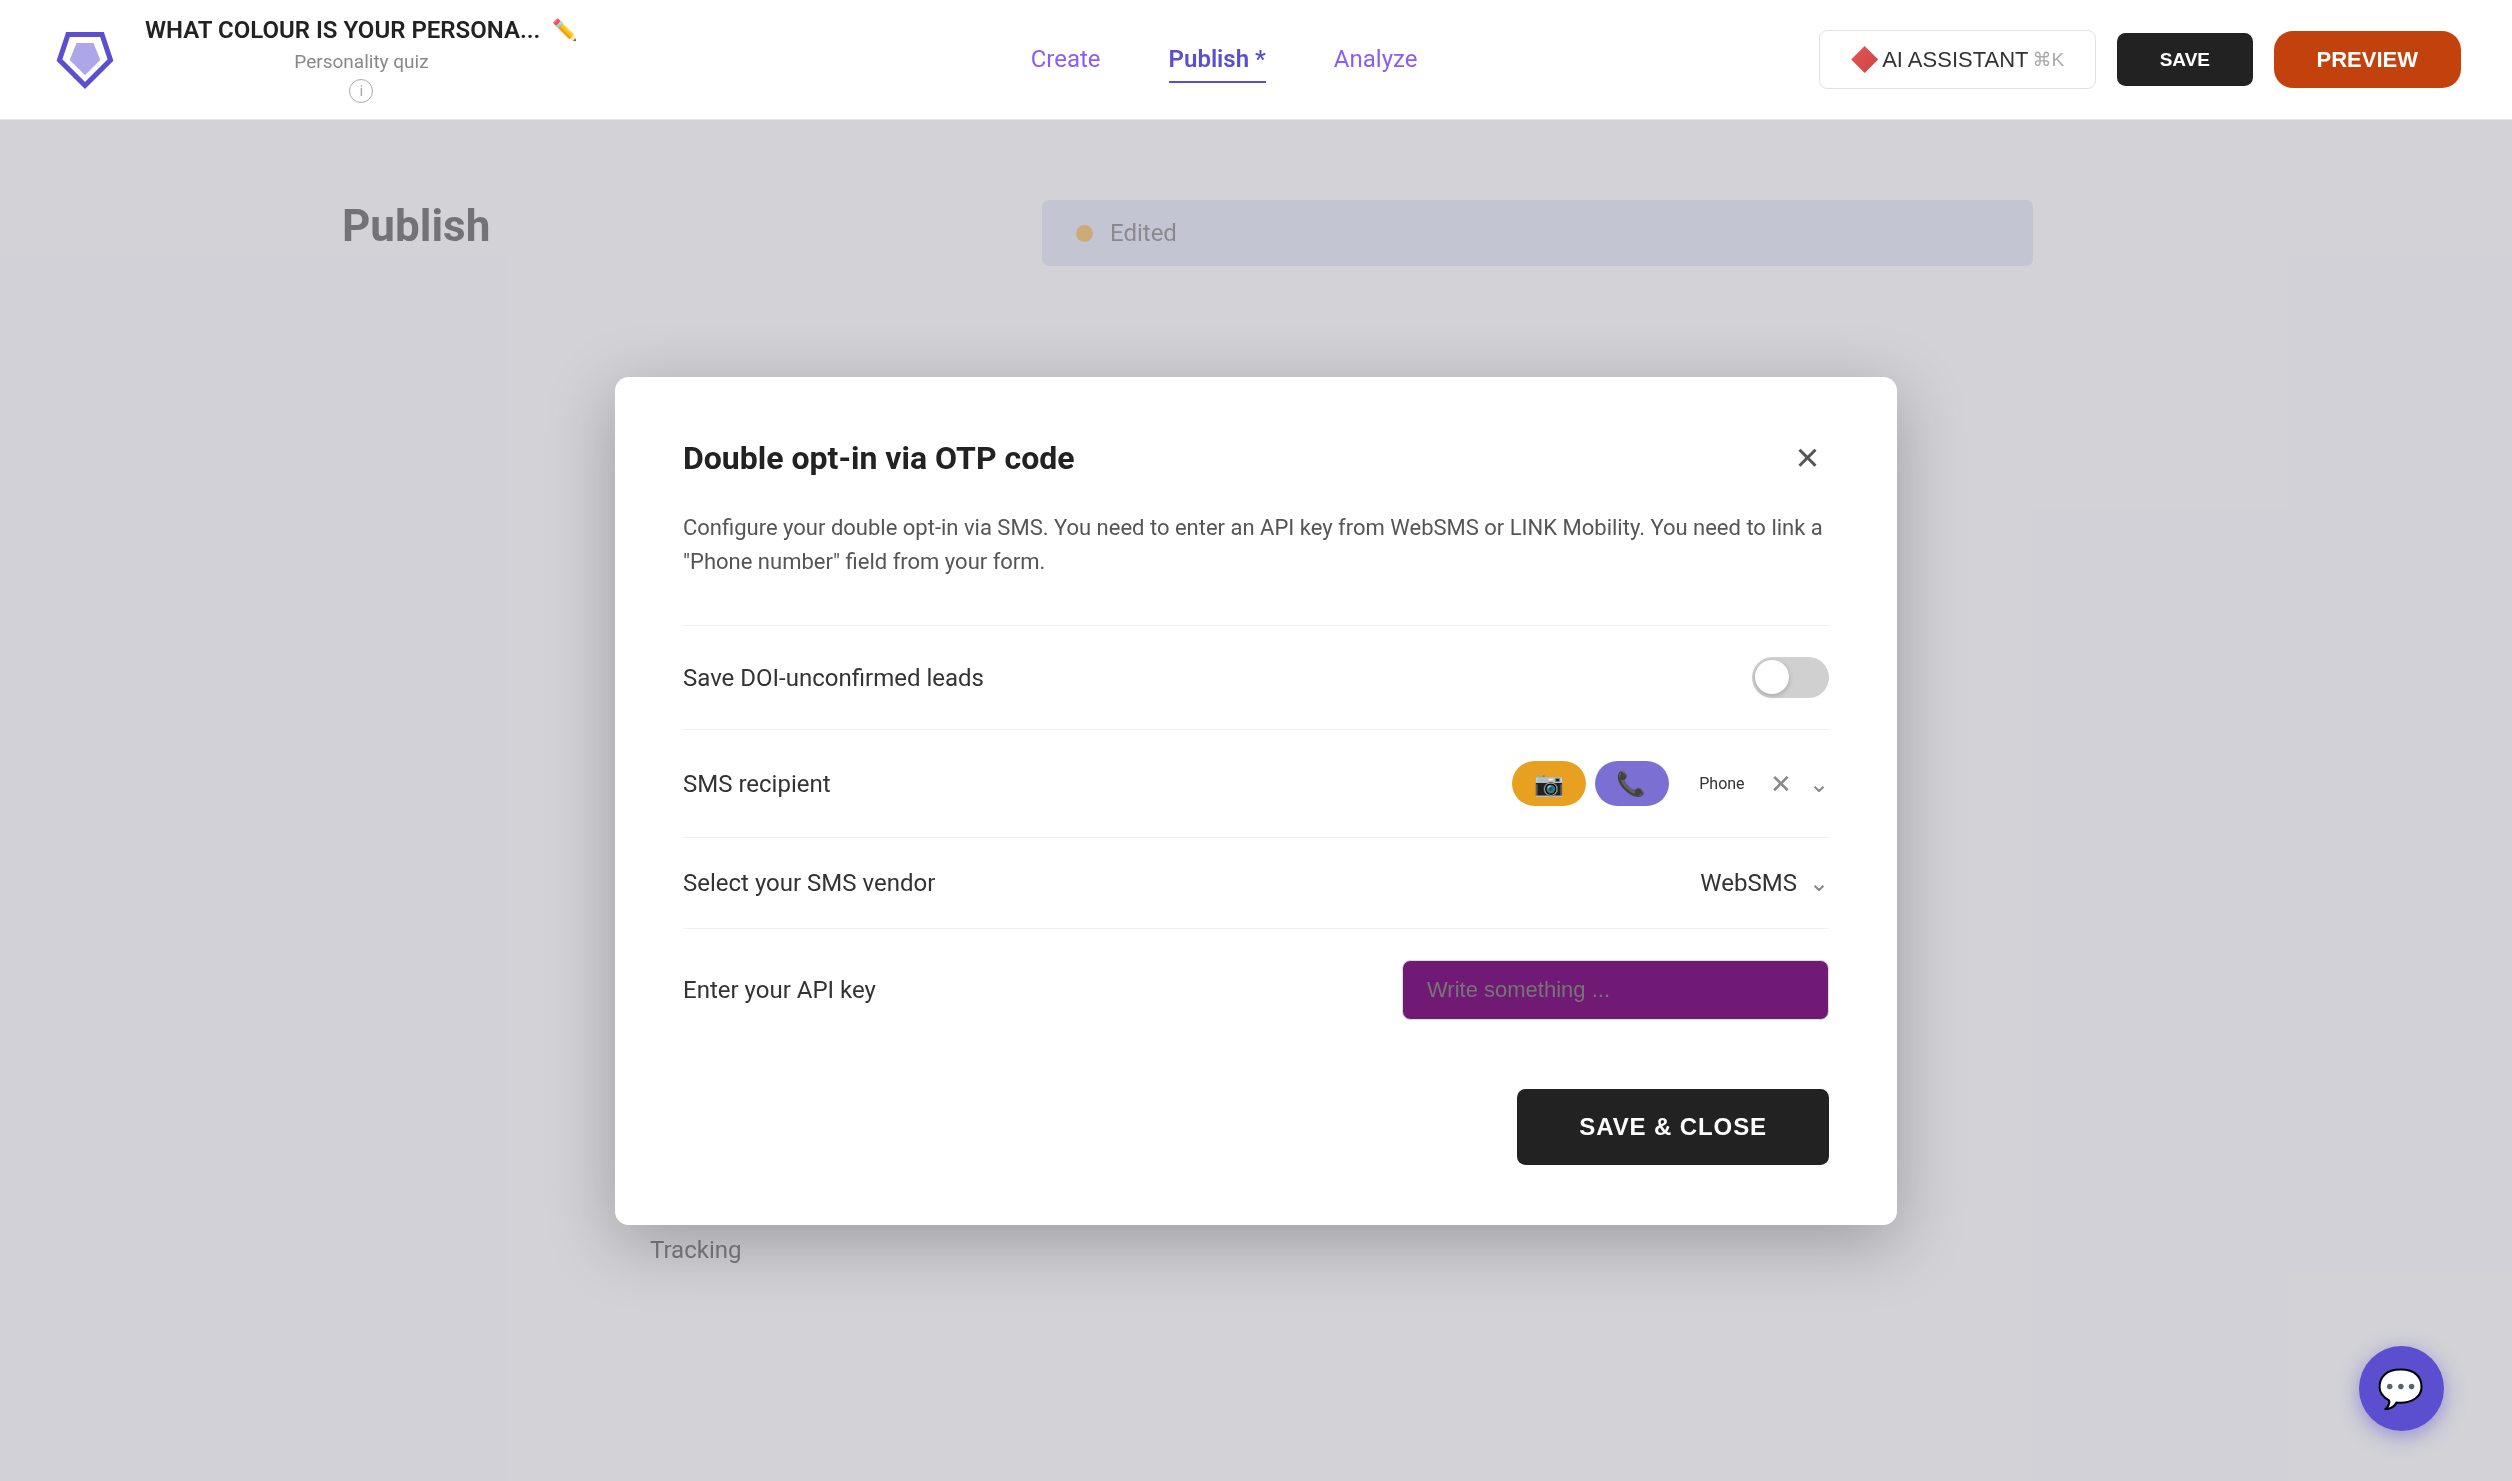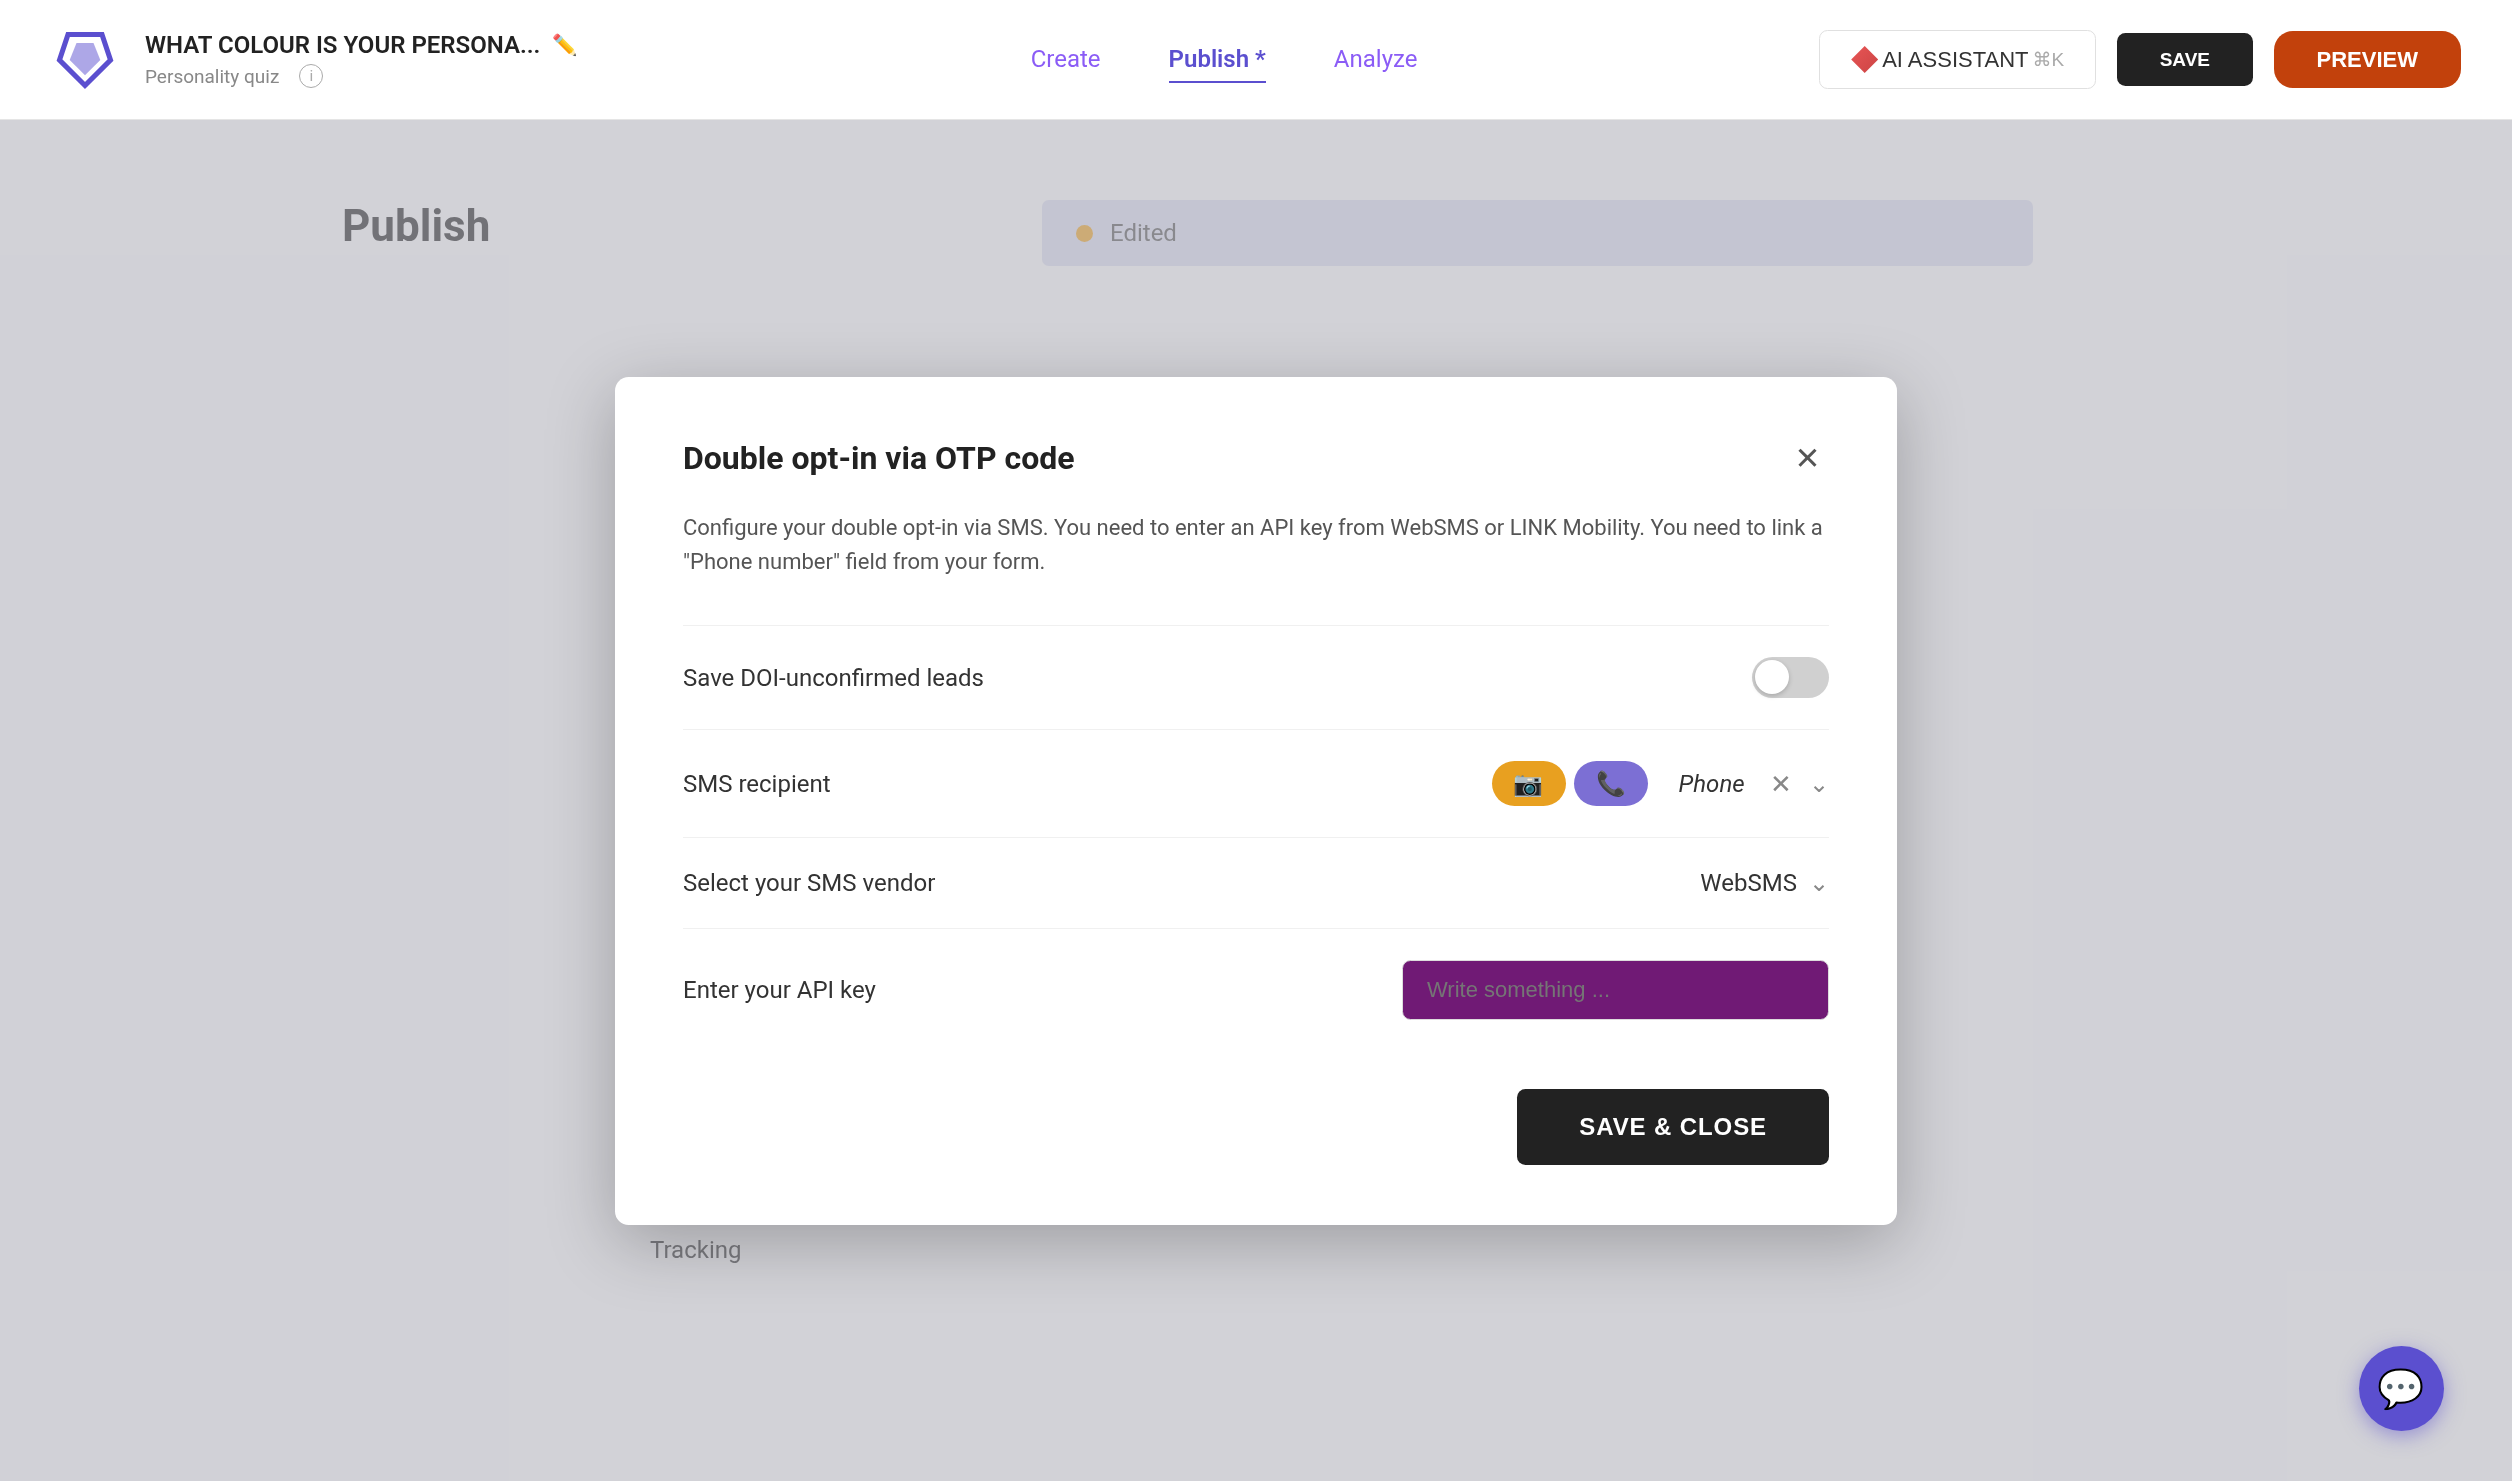--- a/index.html
+++ b/index.html
@@ -45,21 +45,22 @@
       color: #222;
       display: flex;
       align-items: center;
       gap: 12px;
     }
     .nav-subtitle {
       font-size: 19px;
       color: #888;
       display: flex;
       align-items: center;
-      gap: 20px;
+      gap: 6px;
+      flex-direction: column;
     }
     .info-icon {
       width: 24px;
       height: 24px;
       border-radius: 50%;
       border: 1.7px solid #aaa;
       display: inline-flex;
       align-items: center;
       justify-content: center;
       font-size: 15.4px;
@@ -295,24 +296,23 @@
       padding: 8.5px 22px;
       display: flex;
       align-items: center;
       gap: 8.5px;
     }
     .tag-icon {
       font-size: 24px;
       color: #fff;
     }
     .recipient-label {
-      font-size: 24px;
+      font-size: 16px;
       color: #333;
       margin-left: 13.7px;
-      font-style: italic;
     }
     .recipient-clear {
       font-size: 26px;
       color: #888;
       cursor: pointer;
       margin-left: 8.5px;
     }
     .recipient-chevron {
       font-size: 24px;
       color: #888;

